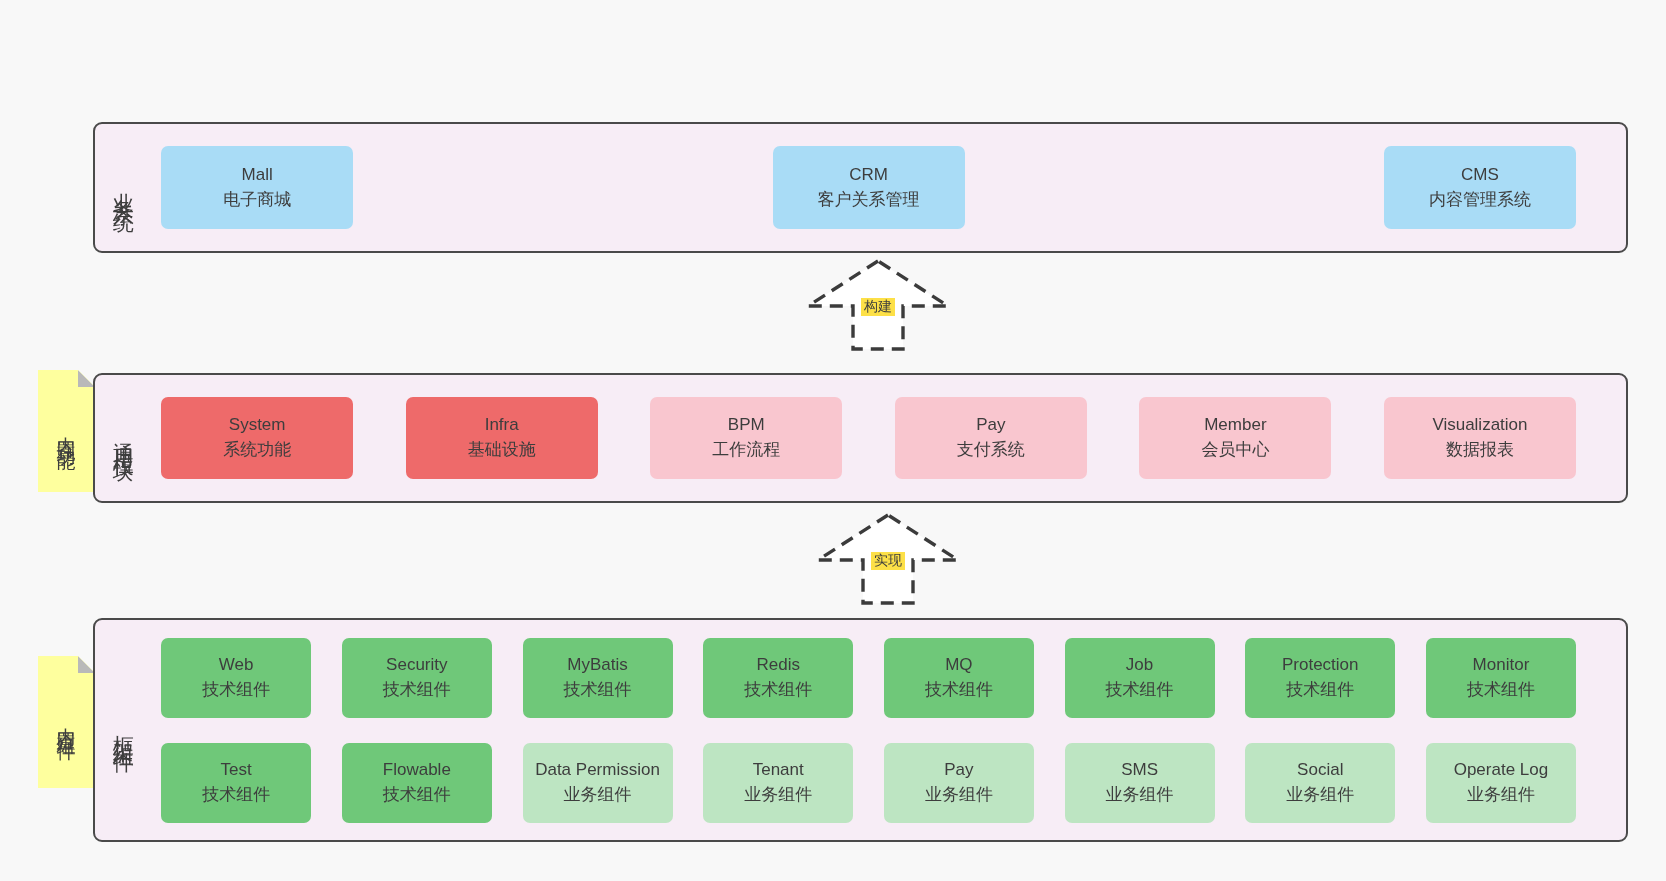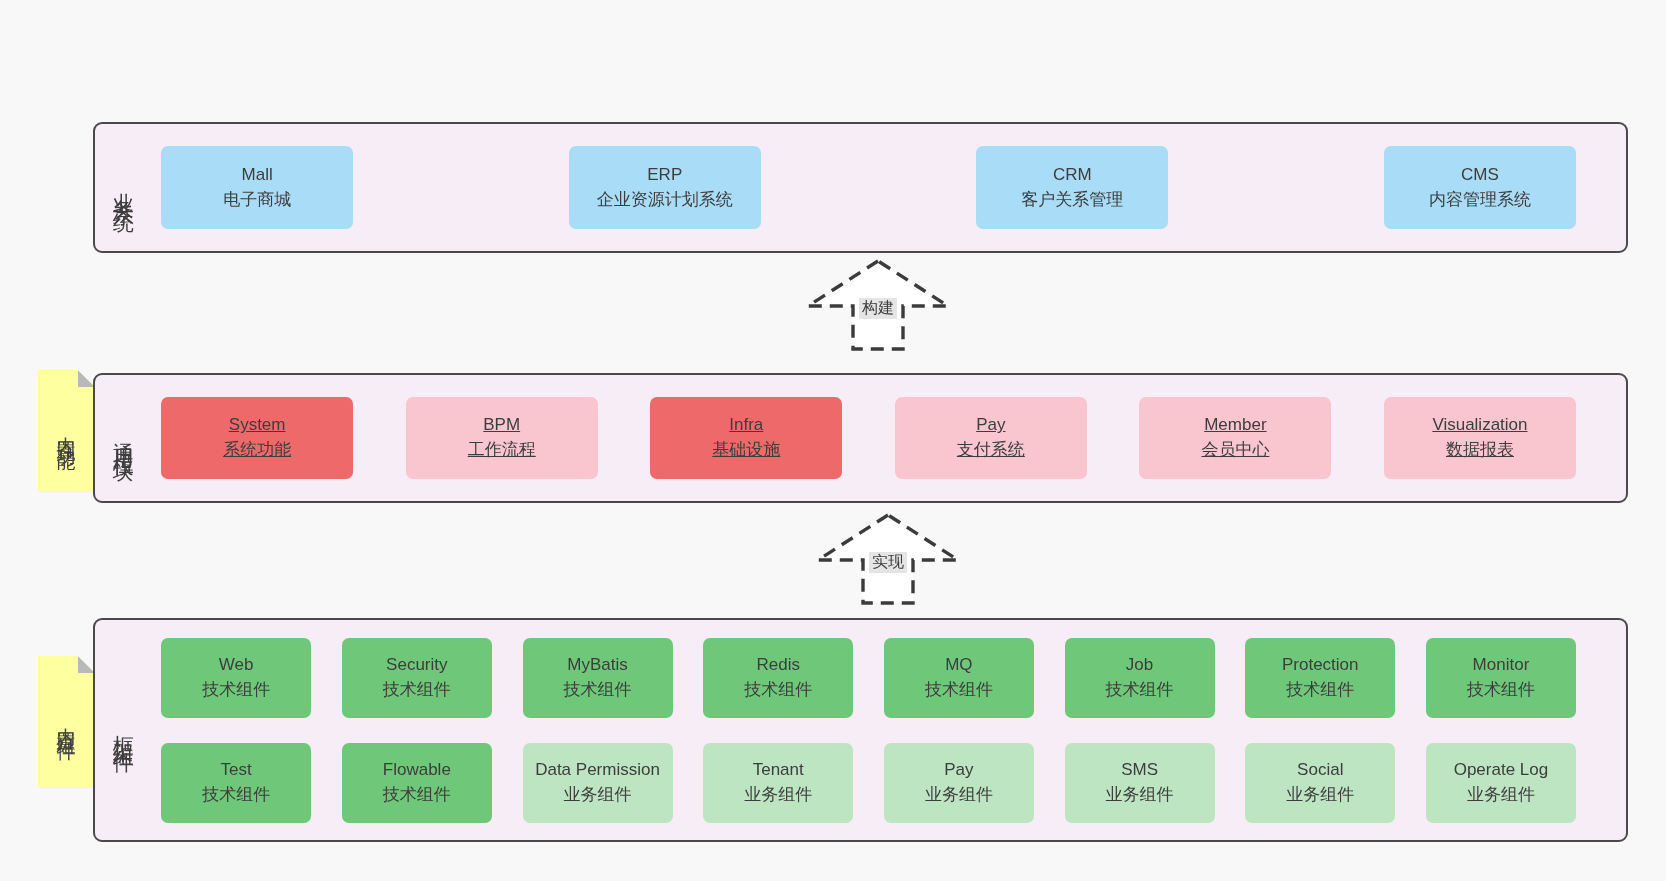--- a/index.html
+++ b/index.html
@@ -36,36 +36,36 @@
   .rows{flex:1;display:flex;flex-direction:column;gap:25px;padding-right:50px;}
   .rows .boxes{flex:none;padding-right:0;}
 
   .node{
     box-sizing:border-box;border-radius:7px;
     display:flex;flex-direction:column;align-items:center;justify-content:center;
     text-align:center;font-size:17px;line-height:1.45;color:var(--text);
     padding:4px 6px;
   }
   .l1 .node{width:192px;height:83px;}
-  .l2 .node{width:192px;height:82px;text-decoration:underline;}
+  .l2 .node{width:192px;height:82px;}
   .l3 .node{width:150px;height:80px;}
   .node.blue{background:var(--blue);}
   .node.red{background:var(--red);}
   .node.pink{background:var(--pink);}
   .node.green{background:var(--green);}
   .node.green-light{background:var(--green-light);}
 
   
   .arrow{position:absolute;width:146px;height:94px;z-index:0;}
   .a1{left:805px;top:258px;}
   .a2{left:815px;top:512px;}
   .arrow svg{display:block;width:100%;height:100%;}
   .arrow-label{
     position:absolute;left:50%;top:40px;transform:translateX(-50%);
-    background:#e5e5e5;padding:0 3px;font-size:16px;color:var(--text);white-space:nowrap;
+    background:#fde047;padding:0 3px;font-size:14px;color:var(--text);white-space:nowrap;
   }
 
   
   .note{
     position:absolute;left:38px;width:57px;background:var(--note-yellow);
     display:flex;align-items:center;justify-content:center;z-index:0;
     clip-path:polygon(0 0,calc(100% - 17px) 0,100% 17px,100% 100%,0 100%);
   }
   .n1{top:370px;height:122px;}
   .n2{top:656px;height:132px;}
@@ -106,48 +106,44 @@
   </div>
 
   <section class="layer l1">
     <div class="vlabel">业务系统</div>
     <div class="boxes">
         <div class="node blue">
           <span>Mall</span>
           <span>电子商城</span>
         </div>
         <div class="node blue">
-          <span>ERP</span>
-          <span>企业资源计划系统</span>
-        </div>
-        <div class="node blue">
           <span>CRM</span>
           <span>客户关系管理</span>
         </div>
         <div class="node blue">
           <span>CMS</span>
           <span>内容管理系统</span>
         </div>
       </div>
   </section>
 
   <section class="layer l2">
     <div class="vlabel">通用模块</div>
     <div class="boxes">
         <div class="node red">
           <span>System</span>
           <span>系统功能</span>
         </div>
-        <div class="node pink">
-          <span>BPM</span>
-          <span>工作流程</span>
-        </div>
         <div class="node red">
           <span>Infra</span>
           <span>基础设施</span>
+        </div>
+        <div class="node pink">
+          <span>BPM</span>
+          <span>工作流程</span>
         </div>
         <div class="node pink">
           <span>Pay</span>
           <span>支付系统</span>
         </div>
         <div class="node pink">
           <span>Member</span>
           <span>会员中心</span>
         </div>
         <div class="node pink">

